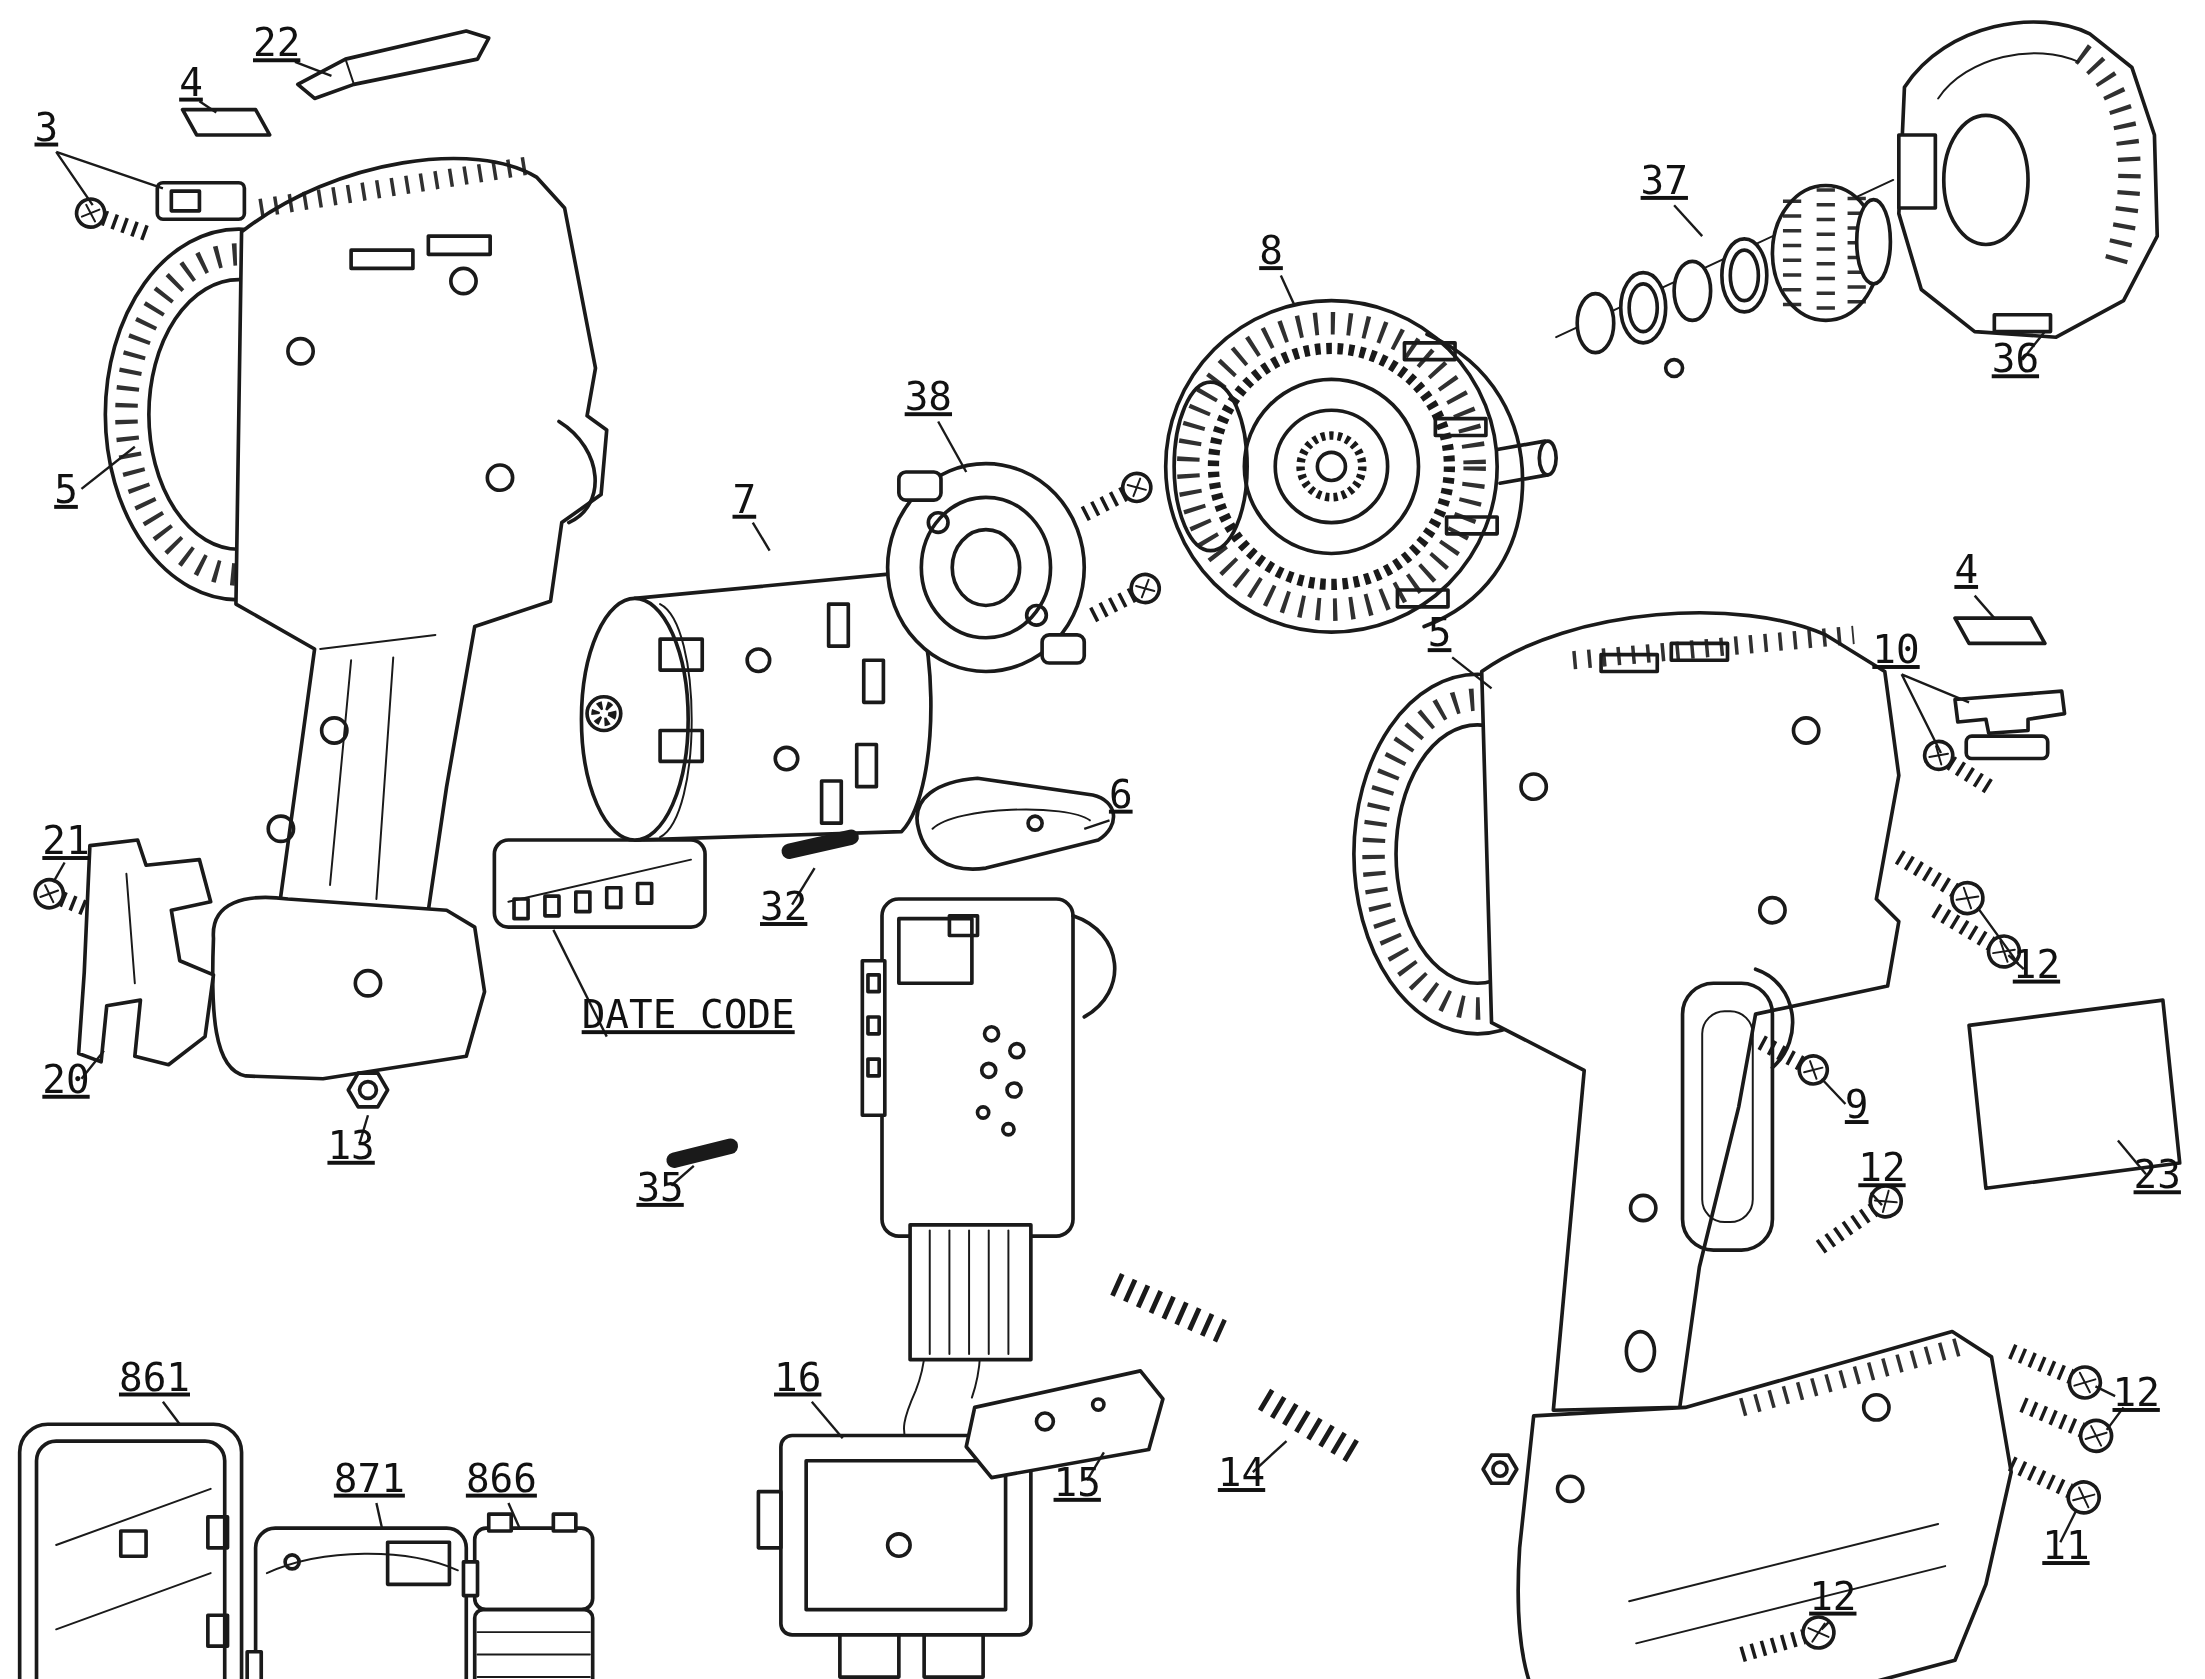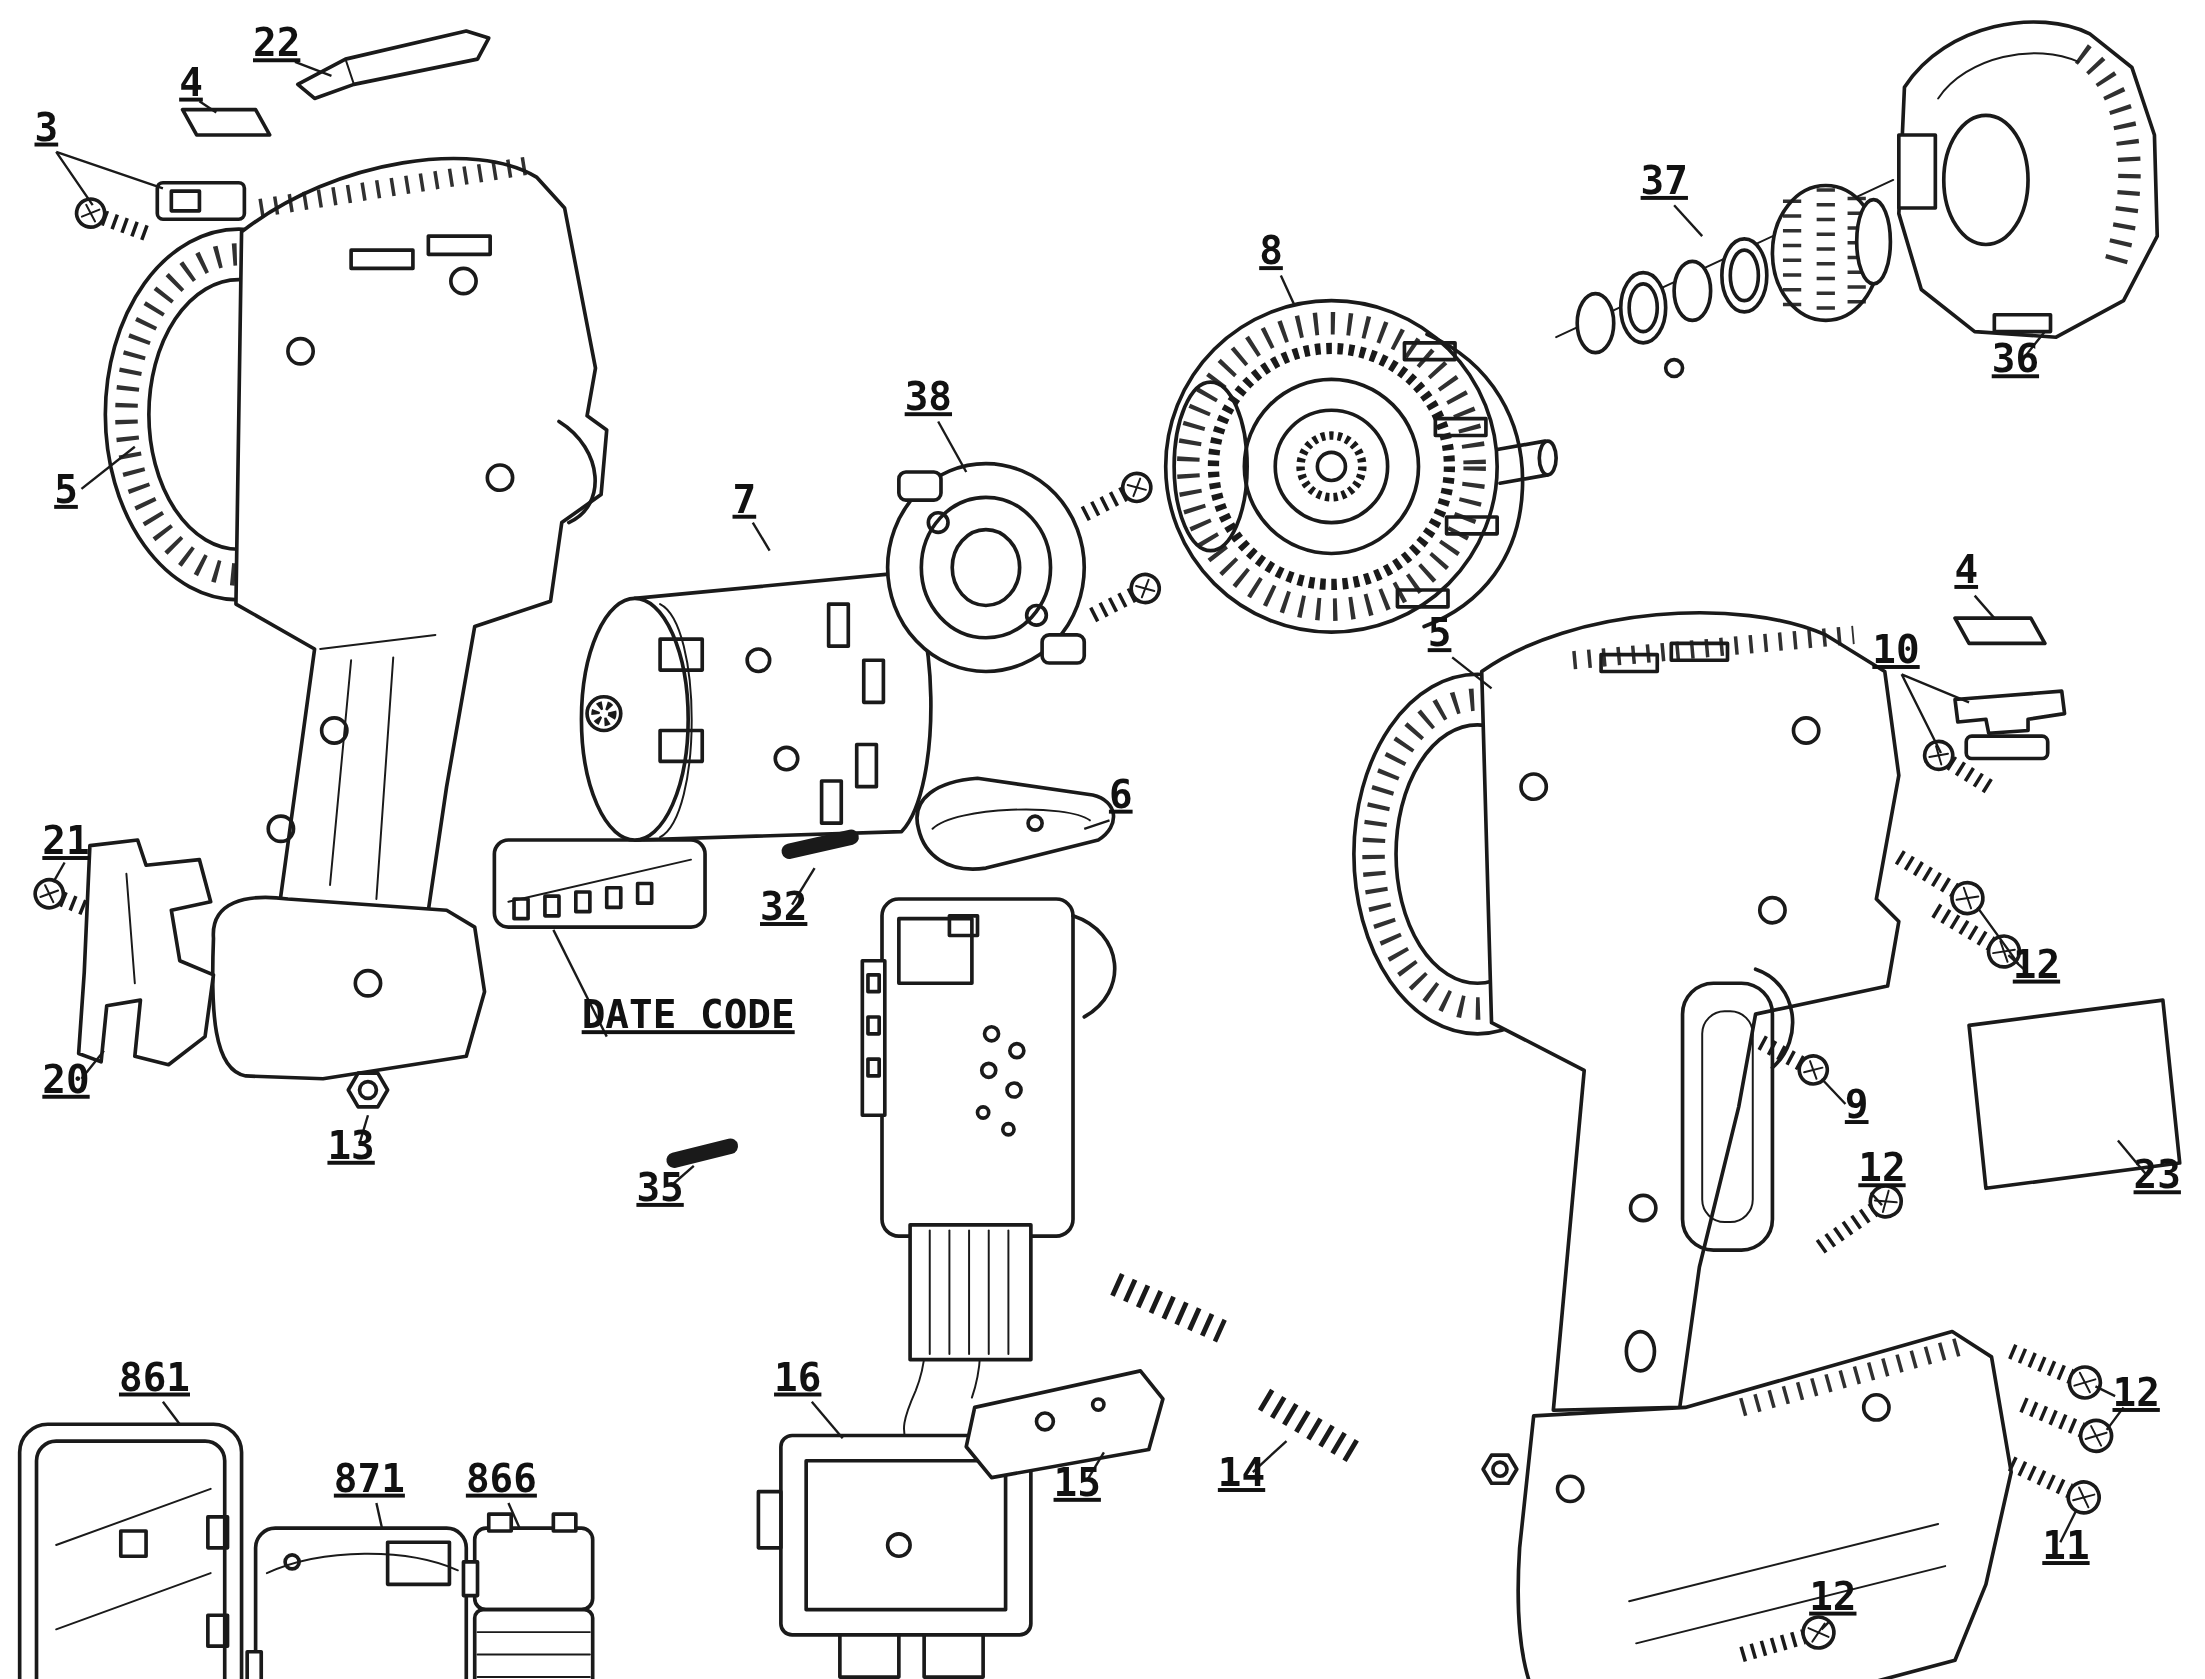--- a/index.html
+++ b/index.html
@@ -1,16 +1,16 @@
 <!DOCTYPE html>
 <html style="font-size:11.2px"><head>
 <meta charset="utf-8">
 <style>
   html,body{margin:0;padding:0;background:#ffffff;}
-  .stage{position:relative;width:2205px;height:1680px;background:#ffffff;overflow:hidden;font-weight:bold;}
+  .stage{position:relative;width:2205px;height:1680px;background:#ffffff;overflow:hidden;}
   svg{display:block;width:100%;height:100%;}
   .ln{fill:none;stroke:#1a1a1a;stroke-width:2.6;stroke-linecap:round;stroke-linejoin:round;}
   .fw{fill:#ffffff;stroke:#1a1a1a;stroke-width:2.6;stroke-linejoin:round;}
   .thin{fill:none;stroke:#1a1a1a;stroke-width:1.4;stroke-linecap:round;}
   .leader{fill:none;stroke:#1a1a1a;stroke-width:1.7;}
   .rib{fill:none;stroke:#1a1a1a;stroke-width:16;stroke-dasharray:3 9;opacity:.9;}
   .ribs{fill:none;stroke:#1a1a1a;stroke-width:13;stroke-dasharray:2.5 8;opacity:.9;}
   .teeth{fill:none;stroke:#1a1a1a;stroke-width:8;stroke-dasharray:4 4;}
   .spline{fill:none;stroke:#1a1a1a;stroke-width:6;stroke-dasharray:3 3;}
   .thread{fill:none;stroke:#1a1a1a;stroke-width:11;stroke-dasharray:2.5 5;stroke-linecap:butt;}

